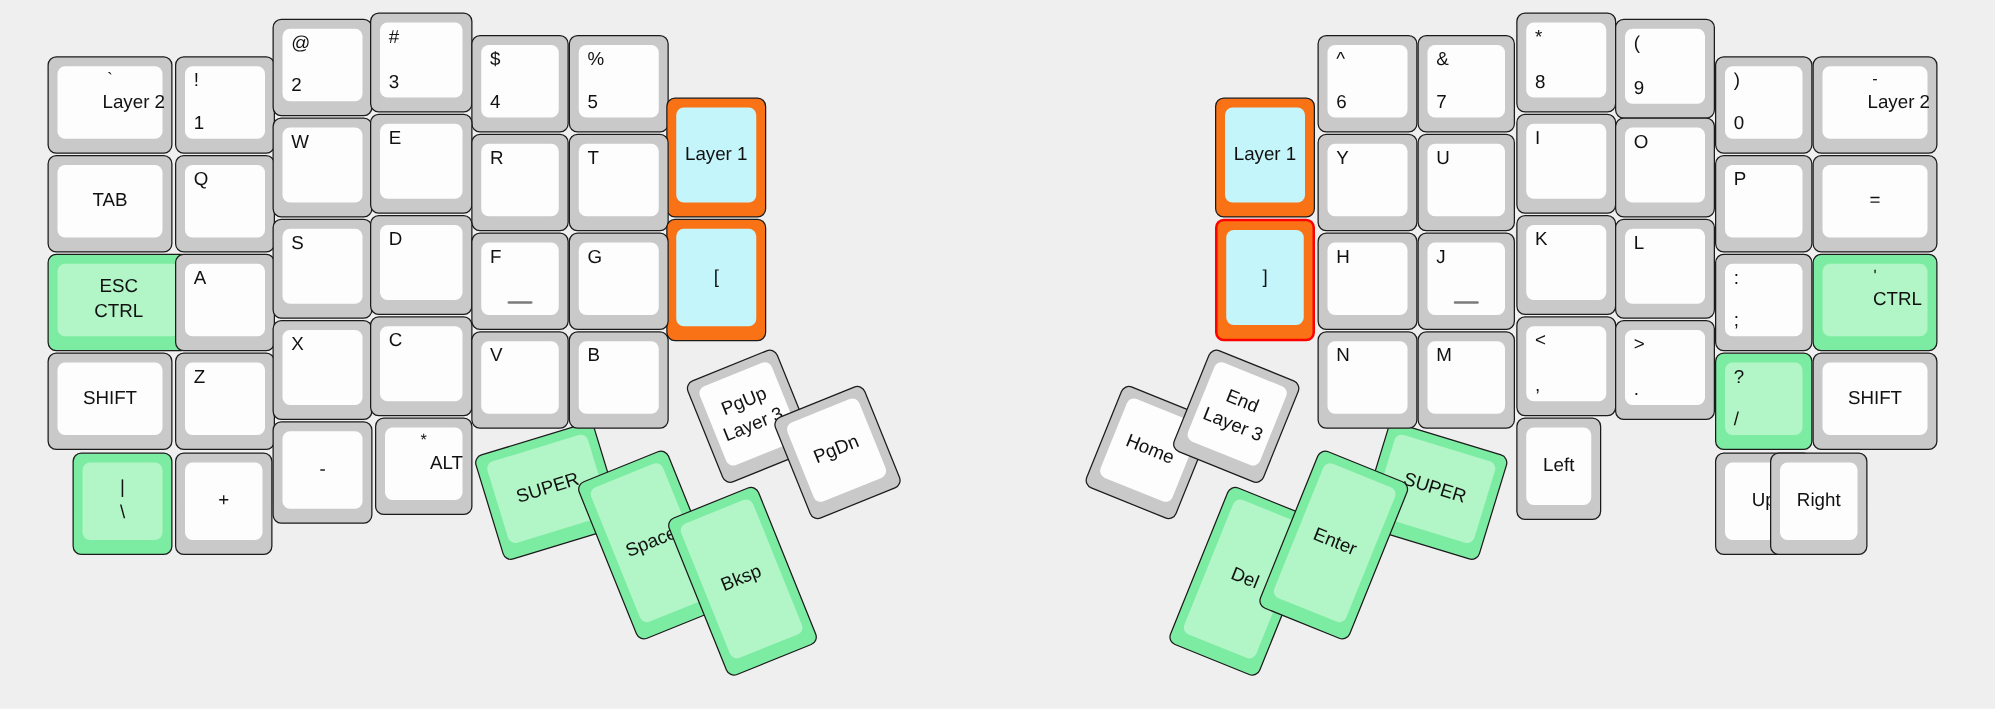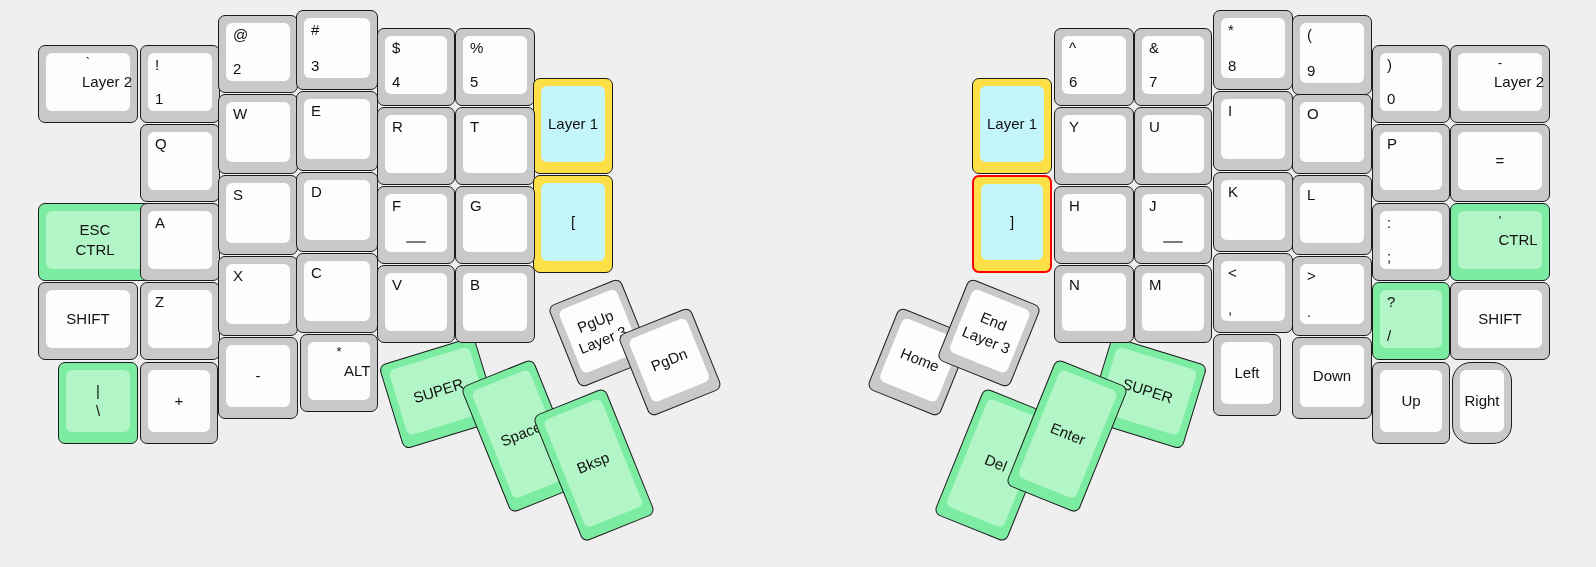--- a/index.html
+++ b/index.html
@@ -30,21 +30,21 @@
     box-sizing:border-box;
     width:100%;height:100%;
     border-radius:6px;
     background:#fdfdfd;          
     display:block;
   }
 
   
   .key.green{background:#7cecA3;}
   .key.green .face{background:#b2f5c6;}
-  .key.blue{background:#fde047;}
+  .key.blue{background:#f97316;}
   .key.blue .face{background:#c4f5fb;}
   .key.sel{border-color:#ff0000;border-width:2px;}
 
   
   .lg{
     position:absolute;
     color:#111;
     line-height:1.05;
     white-space:pre;
     font-size:15px;
@@ -137,20 +137,25 @@
         <div class="face">
           <span class="lg tl">%</span>
           <span class="lg bl">5</span>
         </div>
       </div>
       <div class="key blue" style="left: 533px; top: 78px; width: 80px; height: 96px;">
         <div class="face">
           <span class="lg c word">Layer 1</span>
         </div>
       </div>
+      <div class="key" style="left: 38px; top: 124px; width: 100px; height: 78px;">
+        <div class="face">
+          <span class="lg c word">TAB</span>
+        </div>
+      </div>
       <div class="key" style="left: 140px; top: 124px; width: 80px; height: 78px;">
         <div class="face">
           <span class="lg tl">Q</span>
         </div>
       </div>
       <div class="key" style="left: 218px; top: 94px; width: 80px; height: 80px;">
         <div class="face">
           <span class="lg tl">W</span>
         </div>
       </div>
@@ -426,29 +431,24 @@
       <div class="key" style="left: 1450px; top: 282px; width: 100px; height: 78px;">
         <div class="face">
           <span class="lg c word">SHIFT</span>
         </div>
       </div>
       <div class="key" style="left: 1213px; top: 334px; width: 68px; height: 82px;">
         <div class="face">
           <span class="lg c word">Left</span>
         </div>
       </div>
-      <div class="key" style="left: 1292px; top: 337px; width: 80px; height: 82px;">
-        <div class="face">
-          <span class="lg c word">Down</span>
-        </div>
-      </div>
       <div class="key" style="left: 1372px; top: 362px; width: 78px; height: 82px;">
         <div class="face">
           <span class="lg c word">Up</span>
         </div>
       </div>
-      <div class="key" style="left: 1452px; top: 362px; width: 60px; height: 82px; border-radius: 19px;">
+      <div class="key" style="left: 1416px; top: 362px; width: 78px; height: 82px;">
         <div class="face">
           <span class="lg c word">Right</span>
         </div>
       </div>
     </div>
   </div>
 
 </body></html>

